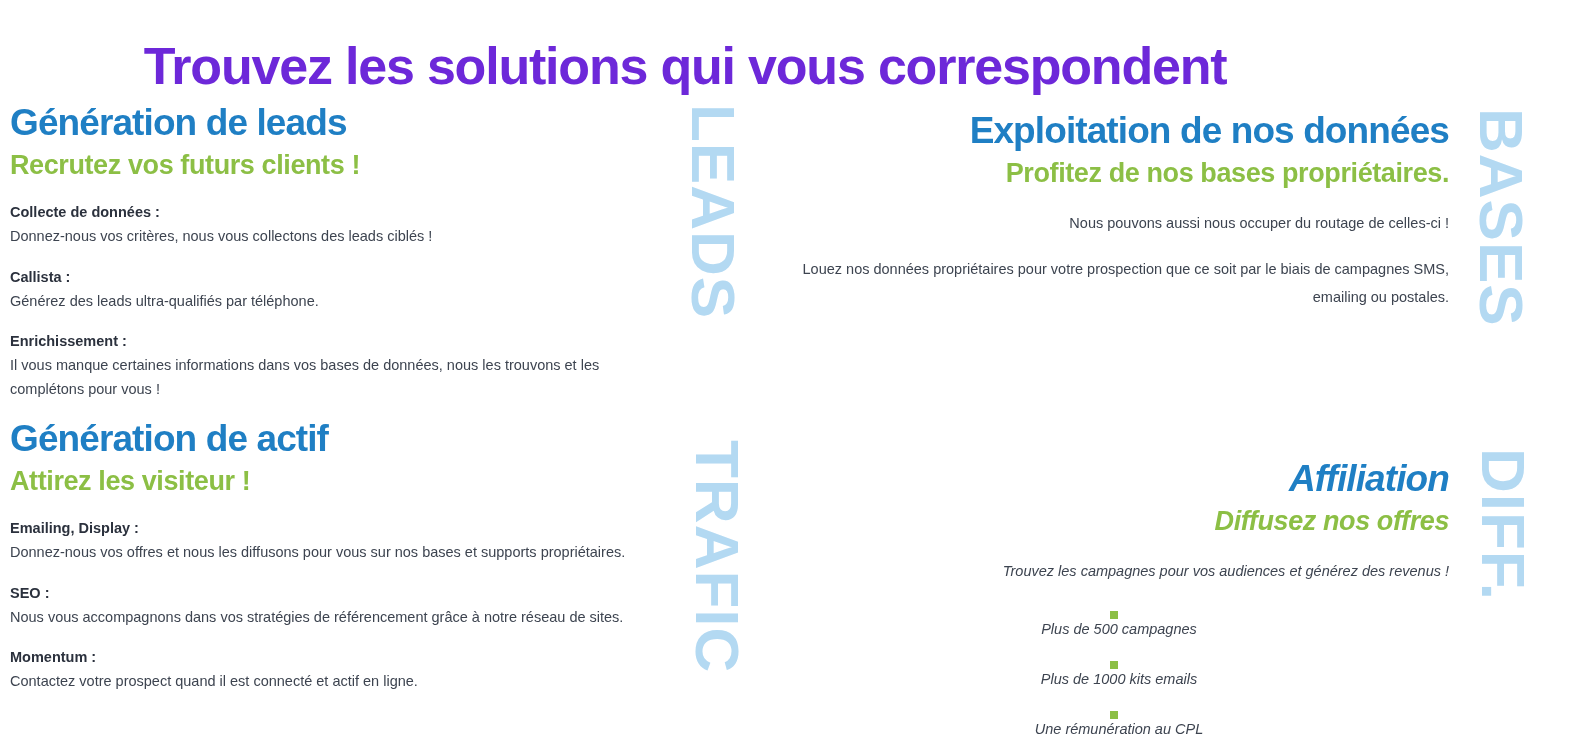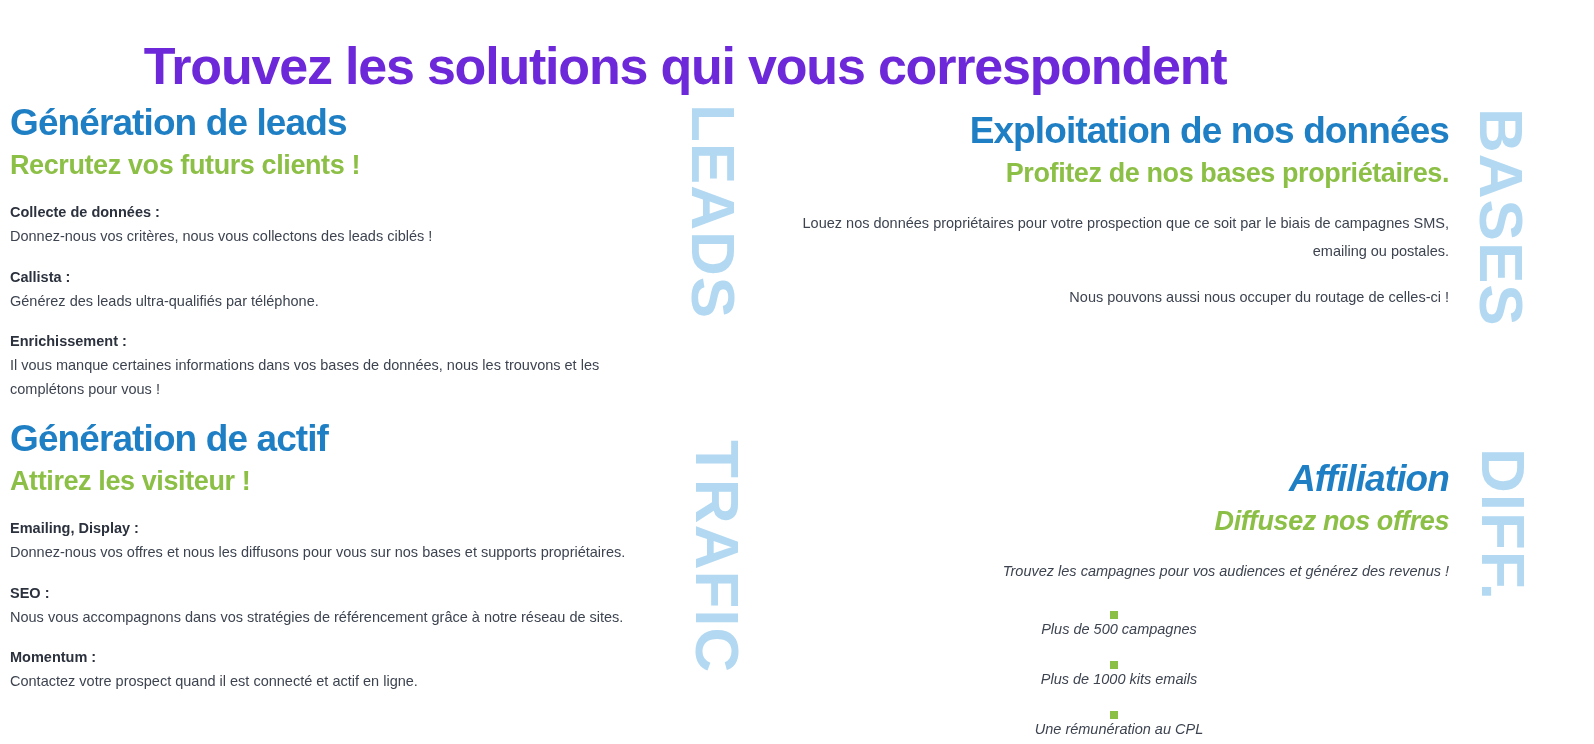--- a/index.html
+++ b/index.html
@@ -170,22 +170,22 @@
       <div class="item-desc">Contactez  votre prospect quand il est connecté et actif en ligne.</div>
     </div>
   </div>
 </section>
 
 <section class="col-right blk-bases">
   <h2 class="sect-title">Exploitation de nos données</h2>
   <h3 class="sect-sub">Profitez de nos bases propriétaires.</h3>
 
   <div class="items">
+    <p class="para">Nous pouvons aussi nous occuper du routage de celles-ci !</p>
     <p class="para">Louez nos données propriétaires pour votre prospection que ce soit par le biais de campagnes SMS, emailing ou postales.</p>
-    <p class="para">Nous pouvons aussi nous occuper du routage de celles-ci !</p>
   </div>
 </section>
 
 <section class="col-right blk-affil">
   <h2 class="sect-title">Affiliation</h2>
   <h3 class="sect-sub">Diffusez nos offres</h3>
 
   <div class="items">
     <p class="para">Trouvez les campagnes pour vos audiences et générez des revenus !</p>
   </div>

